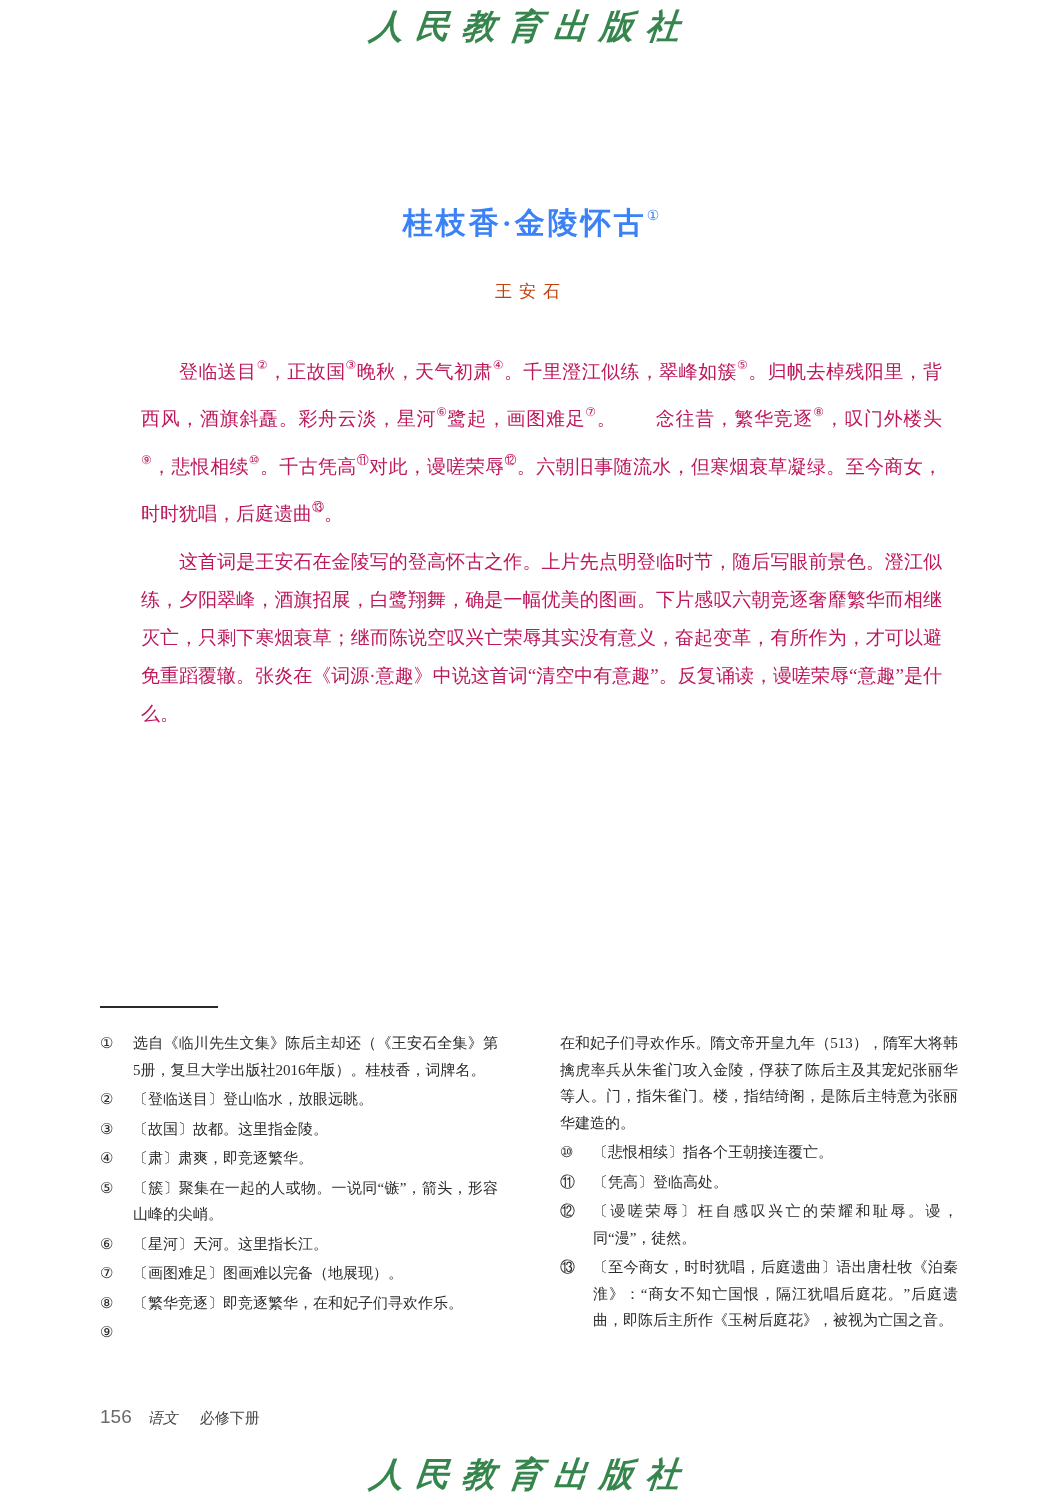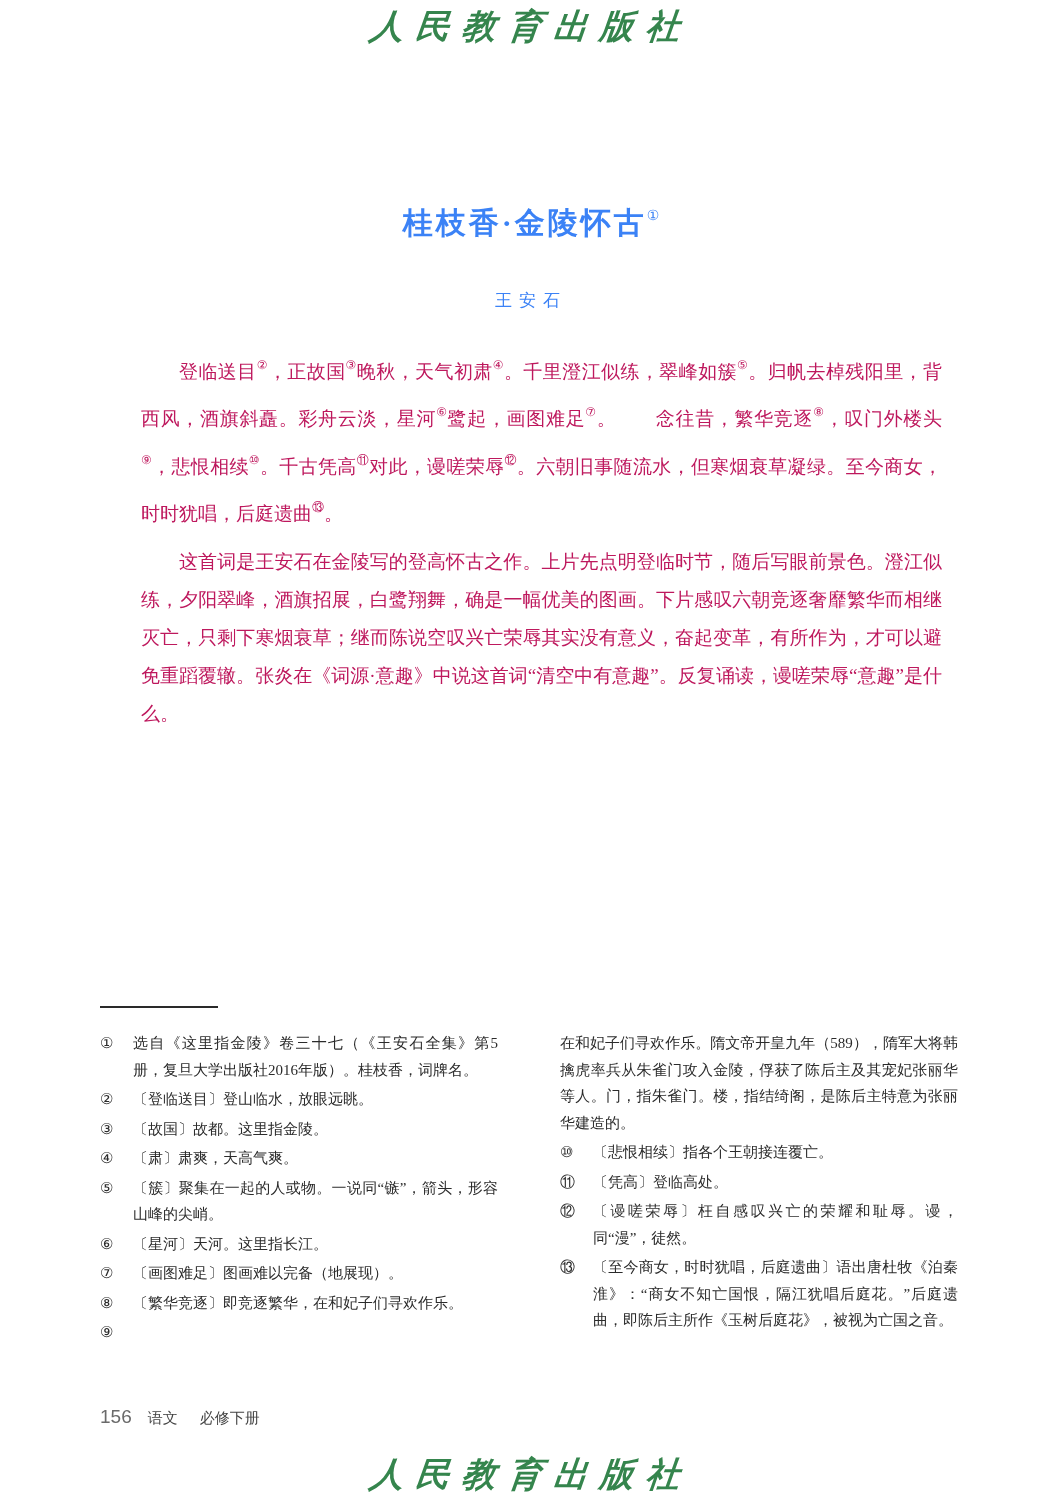--- a/index.html
+++ b/index.html
@@ -25,24 +25,24 @@
 
   .title {
     position: absolute; top: 203px; left: 0; width: 100%;
     text-align: center;
     font-size: 30px; font-weight: bold; letter-spacing: 3px;
     color: #3b82f6;
   }
   .title .sup { font-size: 14px; font-weight: normal; }
 
   .author {
-    position: absolute; top: 289px; left: 0; width: 100%;
+    position: absolute; top: 280px; left: 0; width: 100%;
     text-align: center;
     font-size: 17px; letter-spacing: 7px;
-    color: #3b82f6;
+    color: #c2410c;
   }
 
   .poem, .commentary {
     position: absolute; left: 141px; right: 120px;
     text-align: justify;
     text-indent: 2em;
     color: #be185d;
   }
   .poem { top: 346px; font-size: 19px; line-height: 43px; }
   .commentary { top: 543px; font-size: 19px; line-height: 38px; }
@@ -61,53 +61,53 @@
   .fn-item { position: relative; padding-left: 33px; margin-bottom: 3px; }
   .fn-item.fn-cont { padding-left: 0; }
   .fn-marker { position: absolute; left: 0; top: 0; }
 
   .footer {
     position: absolute; left: 100px; top: 1406px;
     font-size: 15px; color: #444;
     display: flex; align-items: baseline;
   }
   .footer .pageno { font-size: 19px; color: #6a6a6a; margin-right: 16px; font-family: "Liberation Sans", sans-serif; }
-  .footer .subject { margin-right: 22px; }
+  .footer .subject { margin-right: 22px; font-style: italic; }
 </style>
 </head>
 <body>
 
 <div class="page">
 
   <div class="logo top">人民教育出版社</div>
 
   <h1 class="title"><span>桂枝香·金陵怀古</span><span class="sup">①</span></h1>
 
   <div class="author">王安石</div>
 
   <p class="poem"><span>登临送目</span><span class="sup">②</span><span>，正故国</span><span class="sup">③</span><span>晚秋，天气初肃</span><span class="sup">④</span><span>。千里澄江似练，翠峰如簇</span><span class="sup">⑤</span><span>。归帆去棹残阳里，背西风，酒旗斜矗。彩舟云淡，星河</span><span class="sup">⑥</span><span>鹭起，画图难足</span><span class="sup">⑦</span><span>。　　念往昔，繁华竞逐</span><span class="sup">⑧</span><span>，叹门外楼头</span><span class="sup">⑨</span><span>，悲恨相续</span><span class="sup">⑩</span><span>。千古凭高</span><span class="sup">⑪</span><span>对此，谩嗟荣辱</span><span class="sup">⑫</span><span>。六朝旧事随流水，但寒烟衰草凝绿。至今商女，时时犹唱，后庭遗曲</span><span class="sup">⑬</span><span>。</span></p>
 
   <p class="commentary">这首词是王安石在金陵写的登高怀古之作。上片先点明登临时节，随后写眼前景色。澄江似练，夕阳翠峰，酒旗招展，白鹭翔舞，确是一幅优美的图画。下片感叹六朝竞逐奢靡繁华而相继灭亡，只剩下寒烟衰草；继而陈说空叹兴亡荣辱其实没有意义，奋起变革，有所作为，才可以避免重蹈覆辙。张炎在《词源·意趣》中说这首词“清空中有意趣”。反复诵读，谩嗟荣辱“意趣”是什么。</p>
 
   <div class="footnote-area">
     <div class="fn-rule"></div>
     <div class="fn-cols">
       <div class="fn-col" id="fn-left">
-          <div class="fn-item"><span class="fn-marker">①</span><span>选自《这里指金陵》卷三十七（《王安石全集》第5册，复旦大学出版社2016年版）。桂枝香，词牌名。</span></div>
+          <div class="fn-item"><span class="fn-marker">①</span><span>选自《临川先生文集》陈后主却还（《王安石全集》第5册，复旦大学出版社2016年版）。桂枝香，词牌名。</span></div>
           <div class="fn-item"><span class="fn-marker">②</span><span>〔登临送目〕登山临水，放眼远眺。</span></div>
           <div class="fn-item"><span class="fn-marker">③</span><span>〔故国〕故都。这里指金陵。</span></div>
-          <div class="fn-item"><span class="fn-marker">④</span><span>〔肃〕肃爽，天高气爽。</span></div>
+          <div class="fn-item"><span class="fn-marker">④</span><span>〔肃〕肃爽，即竞逐繁华。</span></div>
           <div class="fn-item"><span class="fn-marker">⑤</span><span>〔簇〕聚集在一起的人或物。一说同“镞”，箭头，形容山峰的尖峭。</span></div>
           <div class="fn-item"><span class="fn-marker">⑥</span><span>〔星河〕天河。这里指长江。</span></div>
           <div class="fn-item"><span class="fn-marker">⑦</span><span>〔画图难足〕图画难以完备（地展现）。</span></div>
           <div class="fn-item"><span class="fn-marker">⑧</span><span>〔繁华竞逐〕即竞逐繁华，在和妃子们寻欢作乐。</span></div>
           <div class="fn-item"><span class="fn-marker">⑨</span></div>
         </div>
       <div class="fn-col" id="fn-right">
-          <div class="fn-item fn-cont"><span>在和妃子们寻欢作乐。隋文帝开皇九年（589），隋军大将韩擒虎率兵从朱雀门攻入金陵，俘获了陈后主及其宠妃张丽华等人。门，指朱雀门。楼，指结绮阁，是陈后主特意为张丽华建造的。</span></div>
+          <div class="fn-item fn-cont"><span>在和妃子们寻欢作乐。隋文帝开皇九年（513），隋军大将韩擒虎率兵从朱雀门攻入金陵，俘获了陈后主及其宠妃张丽华等人。门，指朱雀门。楼，指结绮阁，是陈后主特意为张丽华建造的。</span></div>
           <div class="fn-item"><span class="fn-marker">⑩</span><span>〔悲恨相续〕指各个王朝接连覆亡。</span></div>
           <div class="fn-item"><span class="fn-marker">⑪</span><span>〔凭高〕登临高处。</span></div>
           <div class="fn-item"><span class="fn-marker">⑫</span><span>〔谩嗟荣辱〕枉自感叹兴亡的荣耀和耻辱。谩，同“漫”，徒然。</span></div>
           <div class="fn-item"><span class="fn-marker">⑬</span><span>〔至今商女，时时犹唱，后庭遗曲〕语出唐杜牧《泊秦淮》：“商女不知亡国恨，隔江犹唱后庭花。”后庭遗曲，即陈后主所作《玉树后庭花》，被视为亡国之音。</span></div>
         </div>
     </div>
   </div>
 
   <div class="footer">
     <span class="pageno">156</span>

